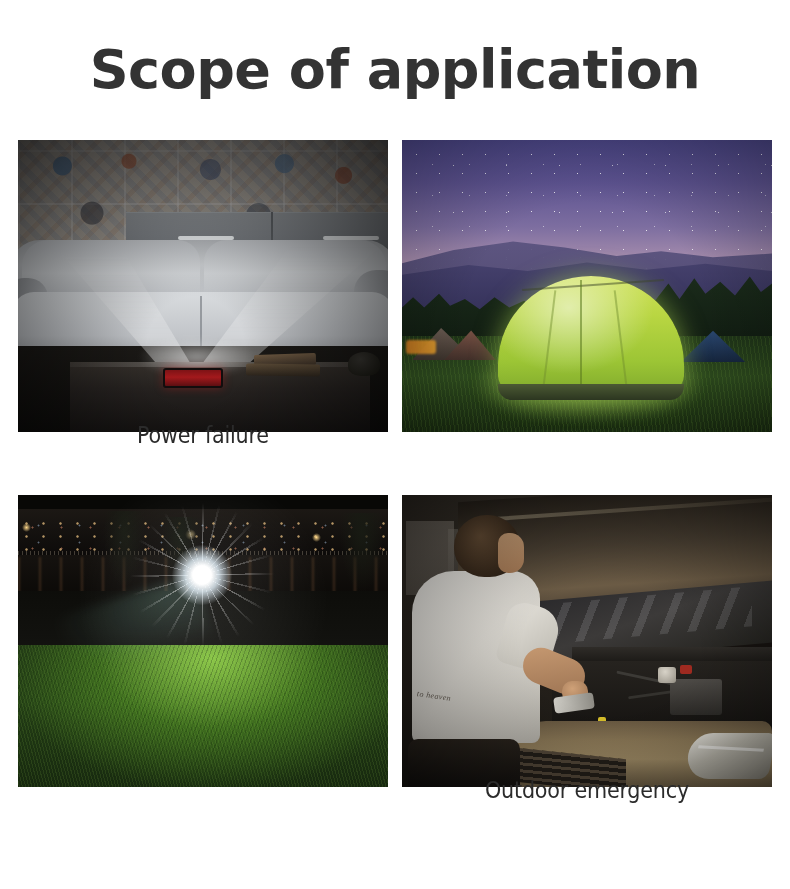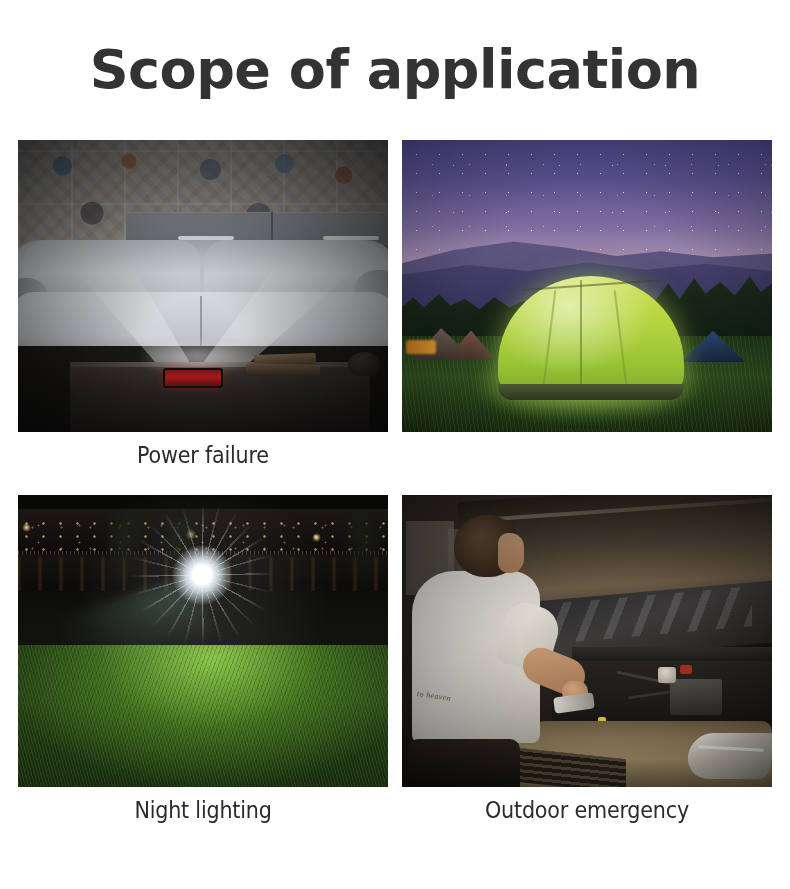--- a/index.html
+++ b/index.html
@@ -53,21 +53,21 @@
   .photo {
     position: relative;
     width: 370px;
     height: 292px;
     overflow: hidden;
     background: #101010;
   }
 
   .caption {
     position: absolute;
-    top: 302px;
+    top: 282px;
     left: 0;
     width: 370px;
     text-align: center;
     font-size: 23px;
     font-weight: 400;
     color: #2b2b2b;
     font-family: "DejaVu Sans Condensed", "Liberation Sans Narrow", "Liberation Sans", sans-serif;
     letter-spacing: -0.2px;
   }
 
@@ -631,21 +631,20 @@
         <div class="layer p3-tree2"></div>
         <div class="layer p3-tree3"></div>
         <div class="layer p3-ground"></div>
         <div class="layer p3-lawn"></div>
         <div class="layer p3-lawn-tex"></div>
         <div class="layer p3-flare"></div>
         <div class="layer p3-rays"></div>
         <div class="layer p3-burst-core"></div>
         <div class="layer p3-haze"></div>
       </div>
-      <div class="caption">Night lighting</div>
     </div>
 
     <div class="cell">
       <div class="photo">
         <div class="layer p4-bg"></div>
         <div class="layer p4-garage"></div>
         <div class="layer p4-winbg"></div>
         <div class="layer p4-winbg2"></div>
         <div class="layer p4-hood"></div>
         <div class="layer p4-hood-edge"></div>

